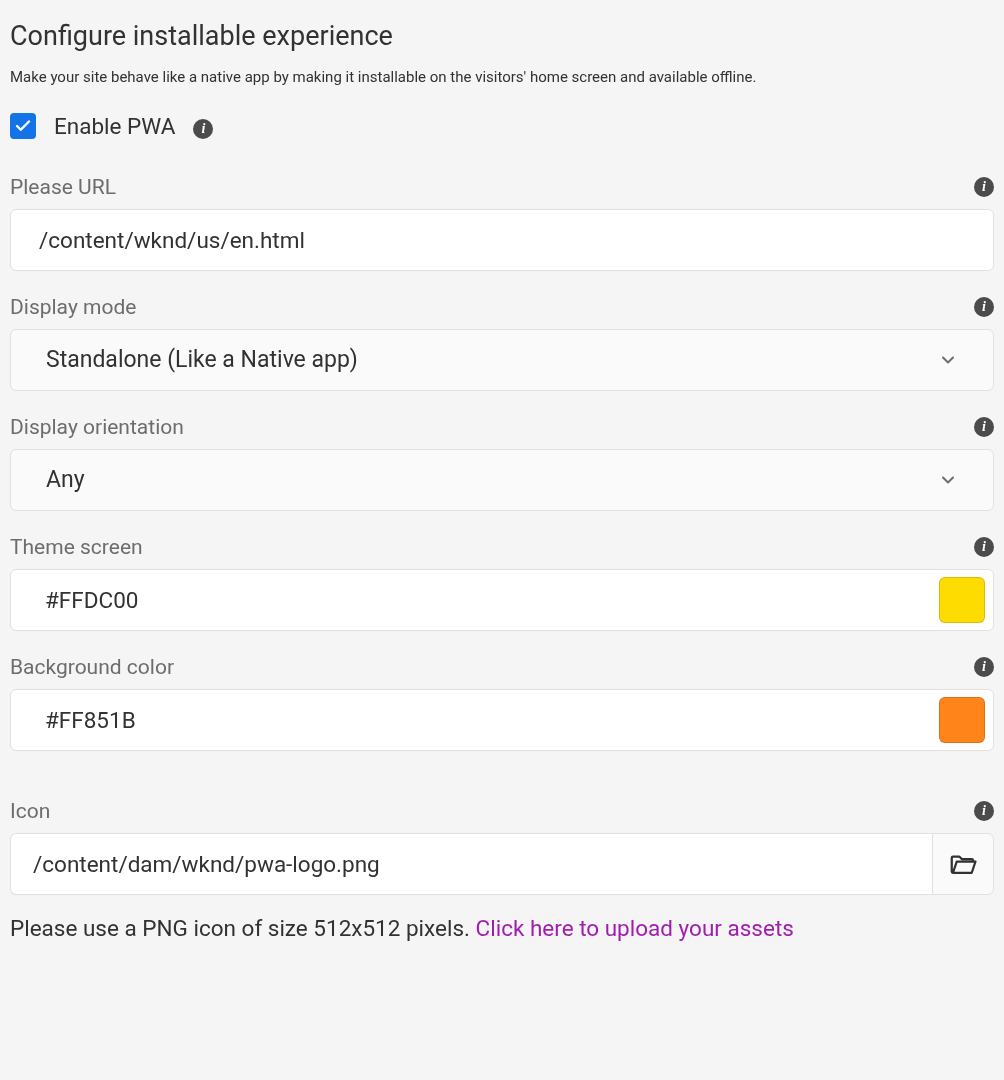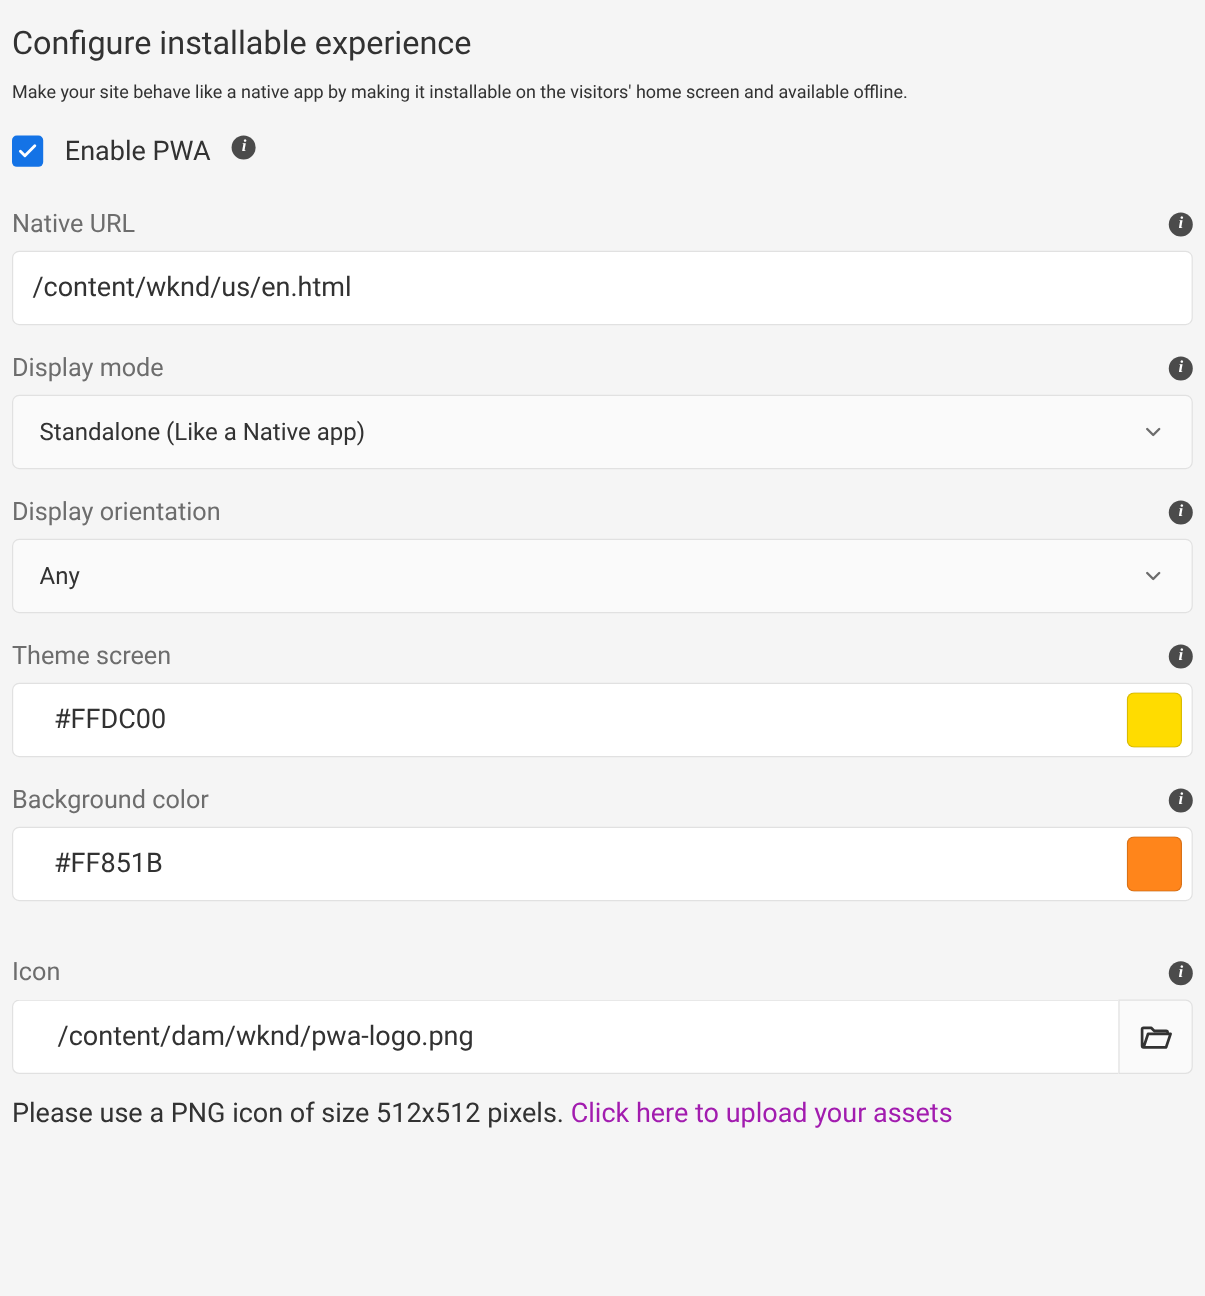--- a/index.html
+++ b/index.html
@@ -19,21 +19,21 @@
     color: #323232;
   }
   .description {
     font-size: 15px;
     color: #323232;
     margin-bottom: 24px;
     line-height: 1.5;
   }
   .checkbox-row {
     display: flex;
-    align-items: flex-start;
+    align-items: flex-end;
     gap: 18px;
     margin-bottom: 36px;
   }
   .checkbox {
     width: 26px;
     height: 26px;
     border-radius: 4px;
     background: #1473E6;
     display: flex;
     align-items: center;
@@ -72,34 +72,34 @@
   }
   .field-label {
     font-size: 21px;
     color: #6d6d6d;
   }
   .input {
     width: 100%;
     background: #fff;
     border: 1px solid #e1e1e1;
     border-radius: 6px;
-    padding: 14px 16px;
+    padding: 14px 28px;
     font-size: 22.5px;
     color: #323232;
     height: 62px;
     display: flex;
     align-items: center;
   }
   .select {
     width: 100%;
     background: #fafafa;
     border: 1px solid #e1e1e1;
     border-radius: 6px;
-    padding: 14px 22px;
-    font-size: 20px;
+    padding: 14px 35px;
+    font-size: 23px;
     color: #323232;
     height: 62px;
     display: flex;
     align-items: center;
     justify-content: space-between;
   }
   .chevron {
     width: 20px;
     height: 20px;
   }
@@ -125,21 +125,21 @@
     width: 100%;
     display: flex;
     height: 62px;
   }
   .icon-input {
     flex: 1;
     background: #fff;
     border: 1px solid #e1e1e1;
     border-right: none;
     border-radius: 6px 0 0 6px;
-    padding: 14px 37px;
+    padding: 14px 22px;
     font-size: 22.5px;
     display: flex;
     align-items: center;
   }
   .icon-button {
     width: 62px;
     background: #fafafa;
     border: 1px solid #e1e1e1;
     border-radius: 0 6px 6px 0;
     display: flex;
@@ -168,21 +168,21 @@
     <svg viewBox="0 0 24 24">
         <path fill="none" stroke="#fff" stroke-width="3.2" stroke-linecap="round" stroke-linejoin="round" d="M4 12l5 5L20 6"></path>
       </svg>
   </div>
   <span class="checkbox-label">Enable PWA</span>
   <span class="info-icon">i</span>
 </div>
 
 <div class="field">
   <div class="field-header">
-    <span class="field-label">Native URL</span>
+    <span class="field-label">Please URL</span>
     <span class="info-icon">i</span>
   </div>
   <div class="input">/content/wknd/us/en.html</div>
 </div>
 
 <div class="field">
   <div class="field-header">
     <span class="field-label">Display mode</span>
     <span class="info-icon">i</span>
   </div>

